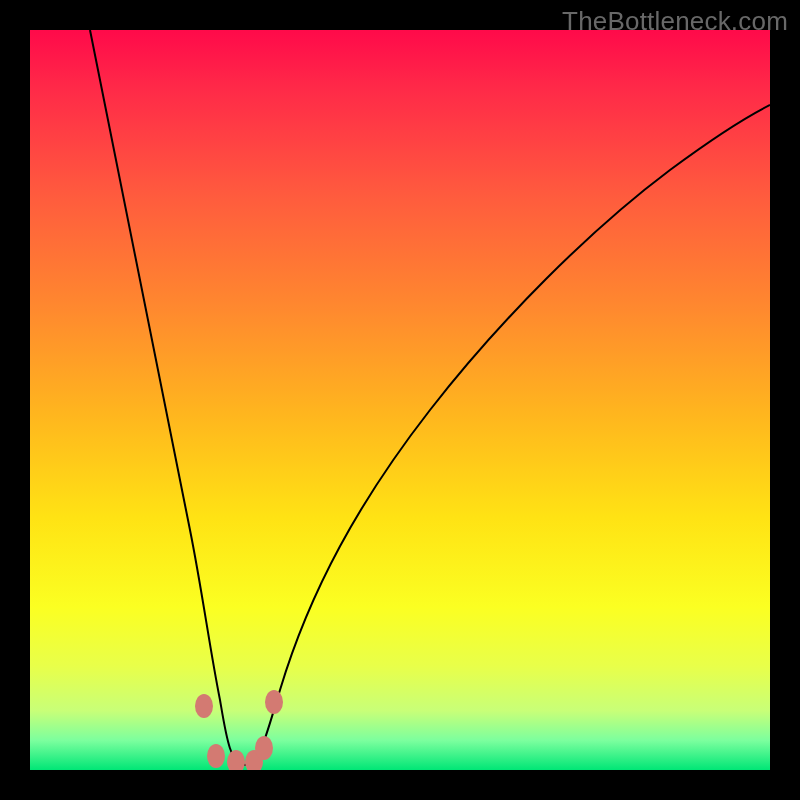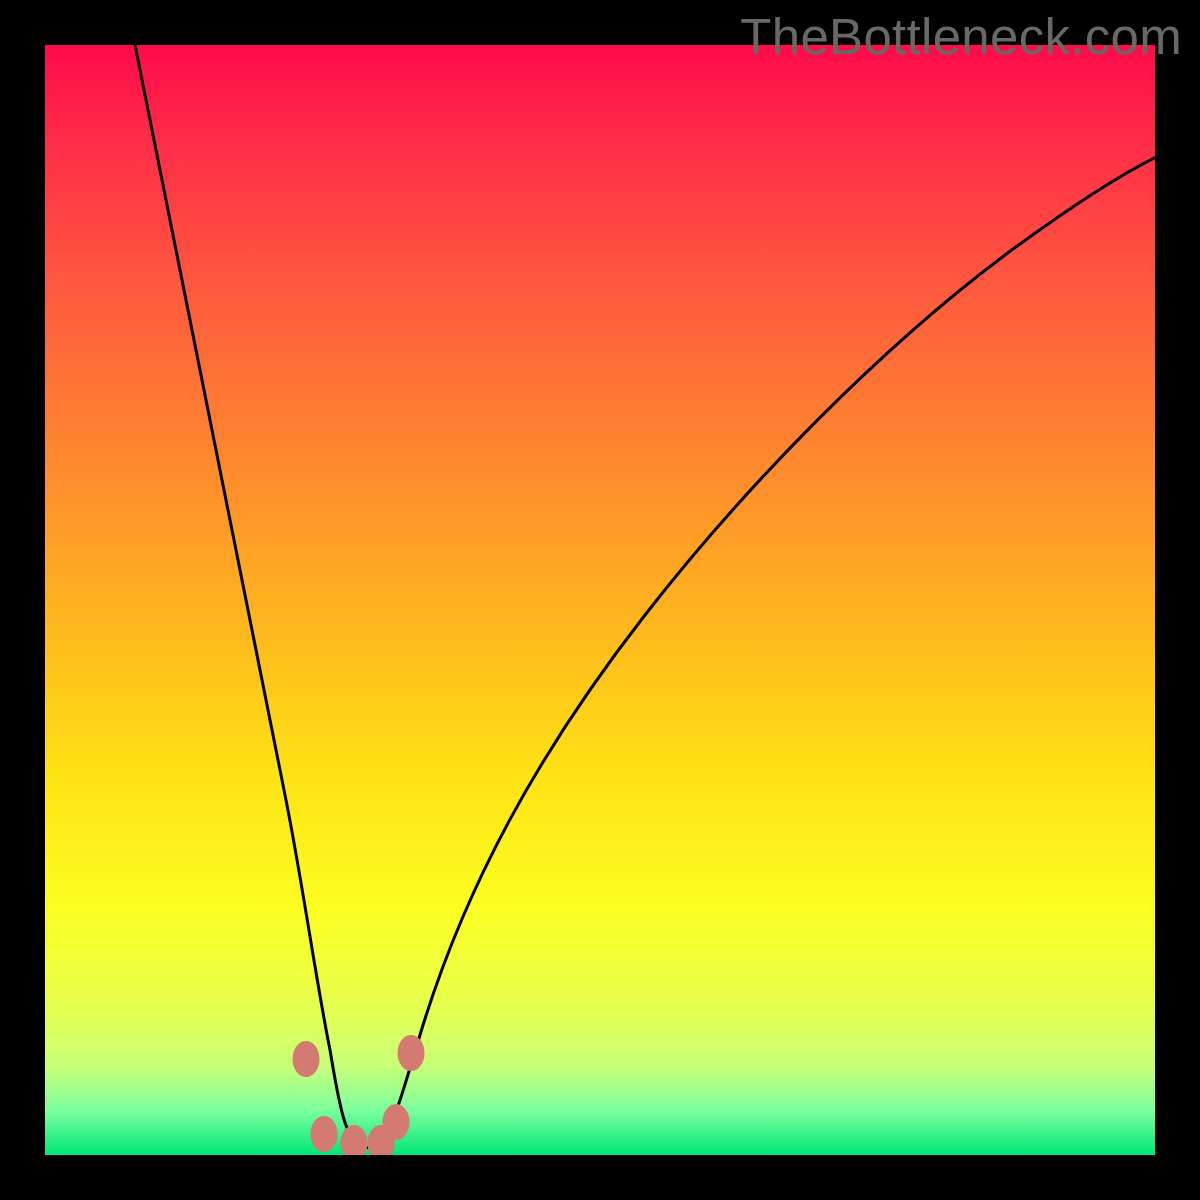--- a/index.html
+++ b/index.html
@@ -35,21 +35,21 @@
       #c8ff78 92%,
       #7cff9e 96%,
       #00e676 100%
     );
   }
   .watermark {
     position: absolute;
     top: 6px;
     right: 12px;
     color: #686868;
-    font-size: 34px;
+    font-size: 26px;
     font-weight: 500;
     letter-spacing: 0.2px;
     z-index: 50;
     user-select: none;
   }
   svg.curve {
     position: absolute;
     inset: 0;
     z-index: 20;
   }

